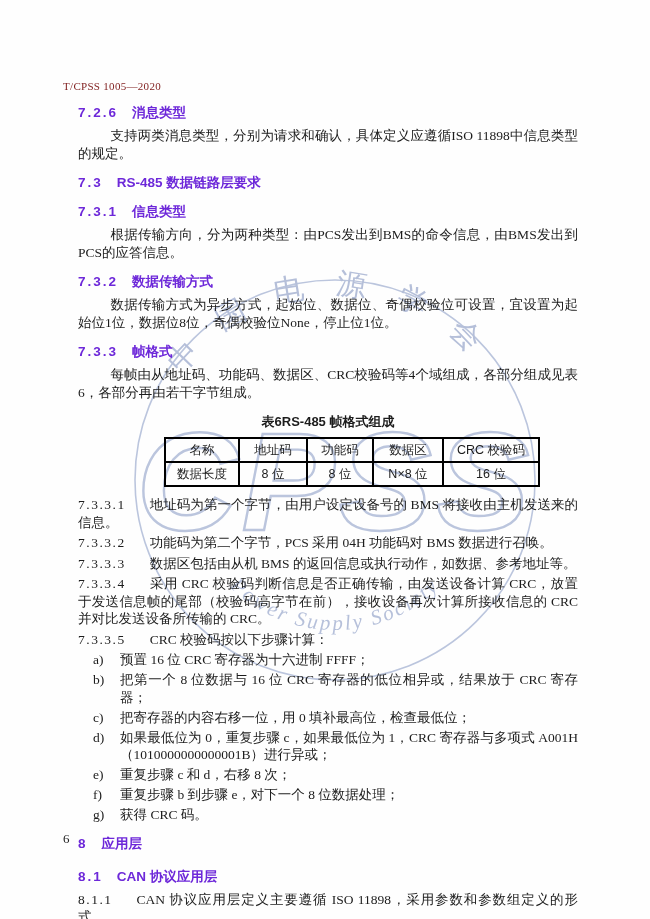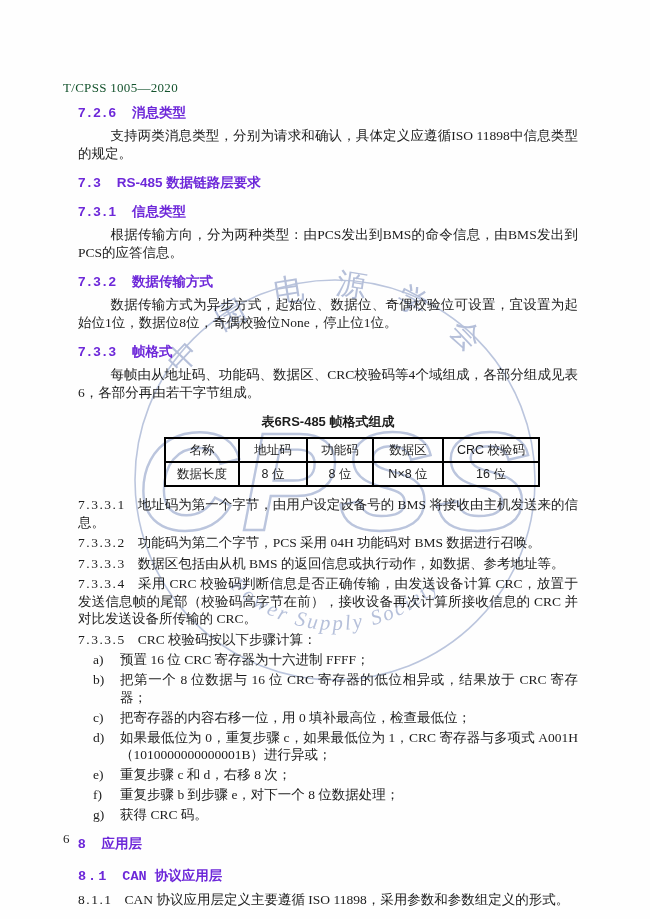--- a/index.html
+++ b/index.html
@@ -20,37 +20,37 @@
     pointer-events:none;
   }
   .wm-circle { fill:none; stroke:#b0bcd8; stroke-width:1.6; }
   .wm-zh { font-family:"Liberation Serif","DejaVu Serif",serif; font-size:30px; fill:#a9b5d3; letter-spacing:30px; }
   .wm-en { font-family:"Liberation Serif","DejaVu Serif",serif; font-size:21px; fill:#aab6d4; letter-spacing:2.5px; font-style:italic; }
   .wm-cpss { font-family:"Liberation Sans","DejaVu Sans",sans-serif; font-size:140px; font-weight:bold; font-style:italic;
              fill:#ffffff; stroke:#b0bcd8; stroke-width:2.4; letter-spacing:4px; }
   
   .doc-header {
     position:absolute; left:63px; top:80px; z-index:2;
-    font-size:13px; letter-spacing:0.3px; color:#14532d;
+    font-size:11px; letter-spacing:0.3px; color:#7f1d1d;
   }
   .folio {
     position:absolute; left:63px; top:831px; z-index:2;
     font-size:13px; color:#222;
   }
   
   .content { position:absolute; left:78px; right:72px; top:104px; z-index:1; }
   .h {
     font-family:"Liberation Sans","DejaVu Sans",sans-serif;
     font-weight:bold; font-size:13.5px; line-height:18px;
     margin:11px 0 5px; color:#6d28d9;
   }
   .h.first { margin-top:0; }
   .h .hnum { letter-spacing:2px; margin-right:14px; }
   .h8gap  { }
-  .h81gap { margin-top:15px;font-family:Liberation Mono, monospace; }
+  .h81gap { margin-top:15px; }
   .para { margin:5px 0; line-height:18px; text-indent:2.4em; text-align:justify; }
   .caption {
     margin:11px 0 6px; text-align:center;
     font-family:"Liberation Sans","DejaVu Sans",sans-serif;
     font-weight:bold; font-size:13px;
   }
   .caption .cap-label { margin-right:0; }
   
   table.frame {
     border-collapse:collapse; table-layout:fixed;
@@ -60,21 +60,21 @@
   table.frame { border:2px solid #1a1a1a; }
   table.frame td {
     border:2px solid #000000;
     height:24px; padding:0 4px;
     font-family:"Liberation Sans","DejaVu Sans",sans-serif;
     margin-top:23px;
   }
   table.frame tr.vals td { font-family:Liberation Sans, sans-serif; }
   
   .clause { margin:3px 0; line-height:17.5px; text-align:justify; }
-  .clause .cnum { letter-spacing:1.5px; margin-right:12px; white-space:nowrap; }
+  .clause .cnum { letter-spacing:1.5px; margin-right:24px; white-space:nowrap; }
   
   .steps { margin:3px 0 3px 15px; }
   .step  { display:flex; line-height:17.5px; margin:2.5px 0; }
   .step .slabel { flex:none; width:27px; }
   .step .stext  { flex:1; text-align:justify; }
 </style>
 </head>
 <body>
 
 <div class="page">

